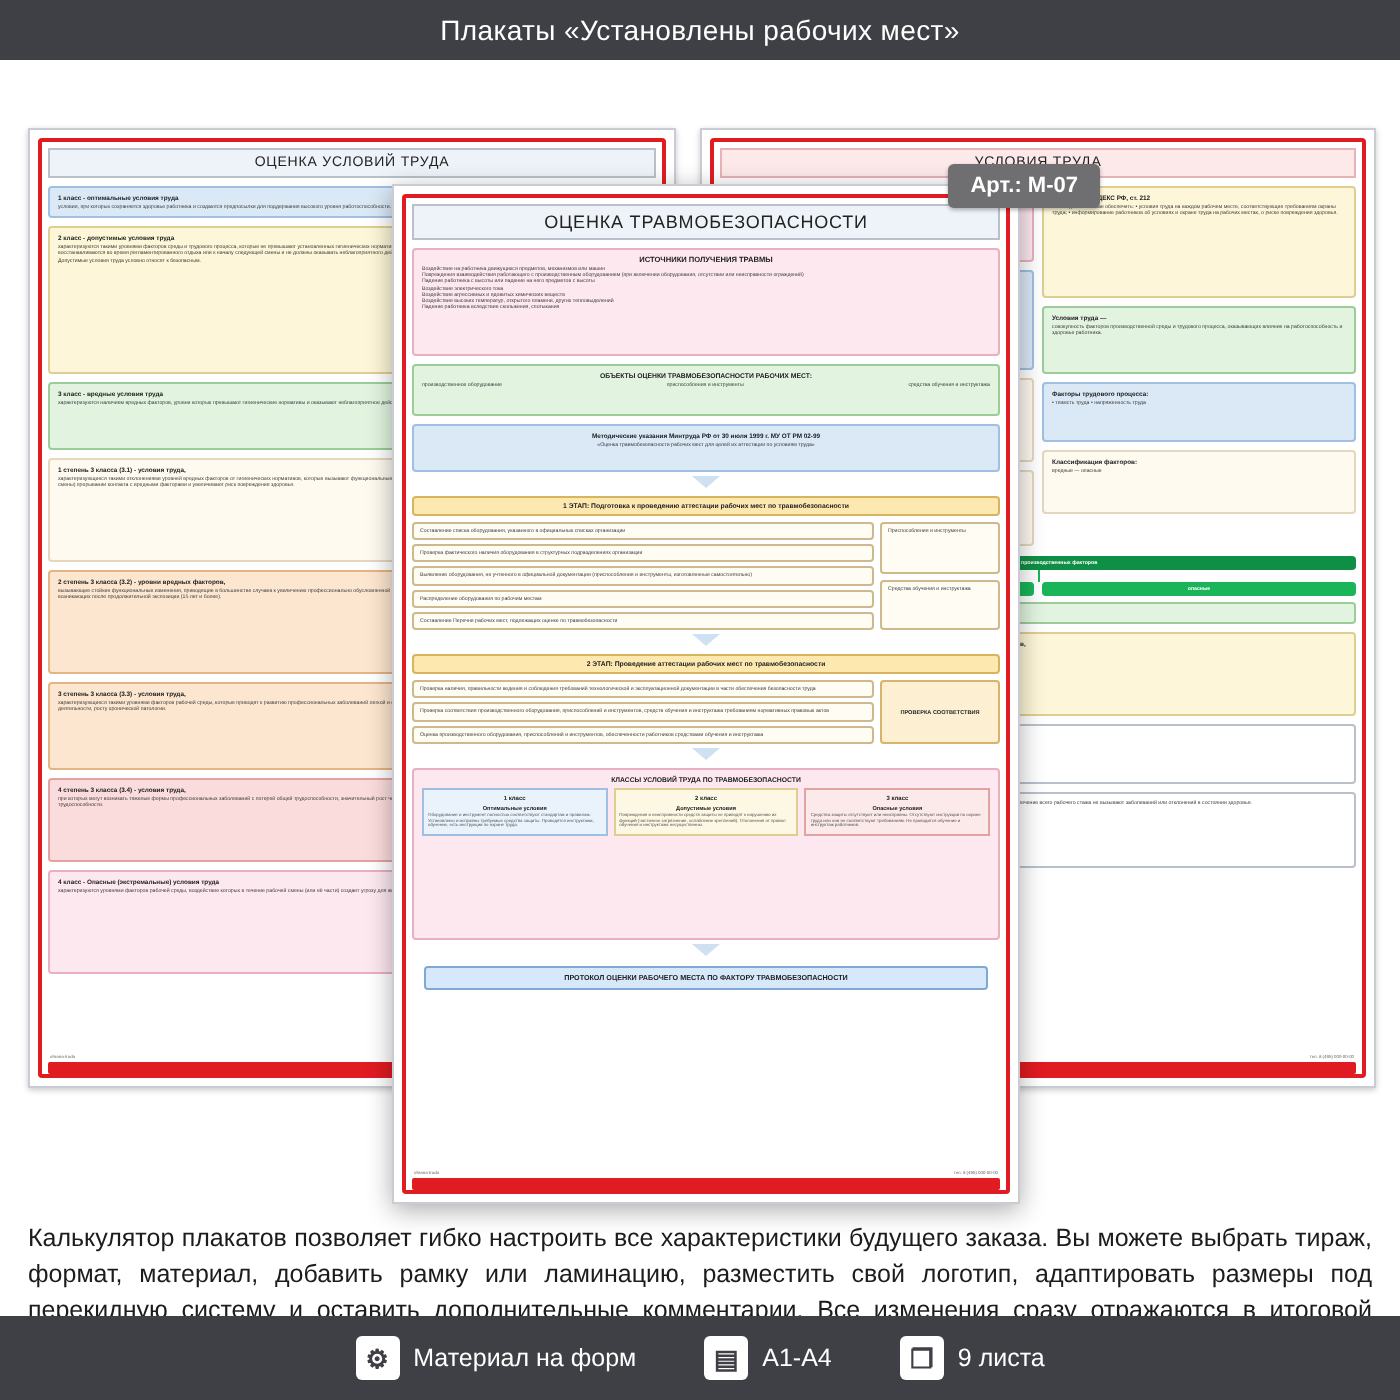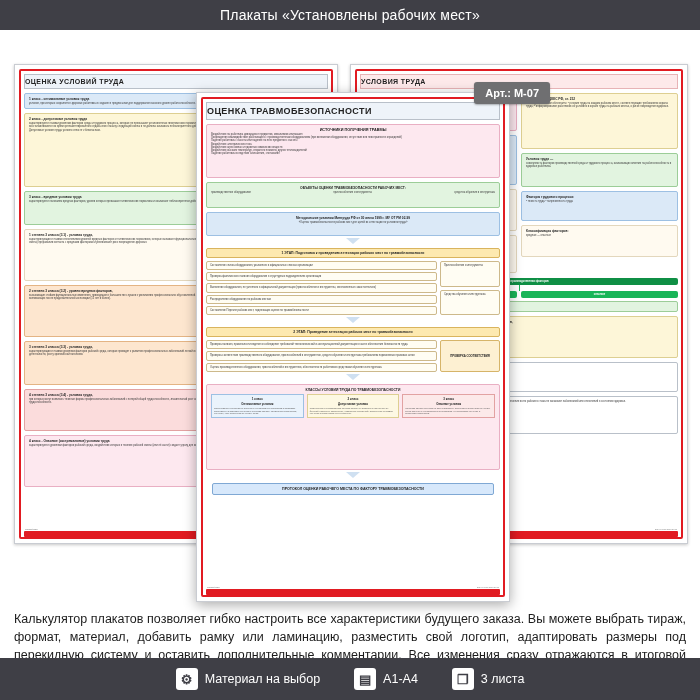--- a/index.html
+++ b/index.html
@@ -24,21 +24,21 @@
     box-shadow:0 1px 3px rgba(0,0,0,.22);
     overflow:hidden;
   }
   .p-left{left:14px;top:34px;width:322px;height:478px;}
   .p-right{left:350px;top:34px;width:336px;height:478px;}
   .p-front{left:196px;top:62px;width:312px;height:508px;z-index:5;
            box-shadow:0 3px 12px rgba(0,0,0,.33);}
   .frame{position:absolute;inset:4px;border:2px solid #e11b22;border-radius:2px;}
   .inner{position:absolute;inset:9px;}
   .ptitle{
-    font-weight:bold;border:1px solid #b9c0c9;
+    text-align:center;font-weight:normal;border:1px solid #b9c0c9;
     background:#eef3f9;padding:3px 0;letter-spacing:.4px;
   }
   .ptitle.red{background:#fde9ea;border-color:#e7b3b6;}
   .block{border:1px solid #b9c0c9;border-radius:2px;margin-top:4px;padding:3px 4px;overflow:hidden;}
   .bt{font-weight:bold;display:block;margin-bottom:1px;}
   .tiny{font-size:2.6px;line-height:1.25;color:#3a3a3a;display:block;}
   .micro{font-size:2.2px;line-height:1.2;color:#555;display:block;}
   
   .c-blue{background:#dbe9f7;border-color:#9dc0e3;}
   .c-yellow{background:#fdf6d8;border-color:#ddcf92;}
@@ -361,23 +361,23 @@
     </div>
     <div class="footstrip"></div>
   </div>
 </div>
 
 <div class="desc">Калькулятор плакатов позволяет гибко настроить все характеристики будущего заказа. Вы можете выбрать тираж, формат, материал, добавить рамку или ламинацию, разместить свой логотип, адаптировать размеры под перекидную систему и оставить дополнительные комментарии. Все изменения сразу отражаются в итоговой стоимости, что делает процесс заказа быстрым и прозрачным</div>
 
 <div class="bottom">
   <div class="bitem">
     <span class="bicon">⚙</span>
-    <span>Материал на выбор</span>
+    <span>Материал на форм</span>
   </div>
   <div class="bitem">
     <span class="bicon">▤</span>
     <span>А1-А4</span>
   </div>
   <div class="bitem">
     <span class="bicon">❐</span>
-    <span>3 листа</span>
+    <span>9 листа</span>
   </div>
 </div>
 
 </body></html>

